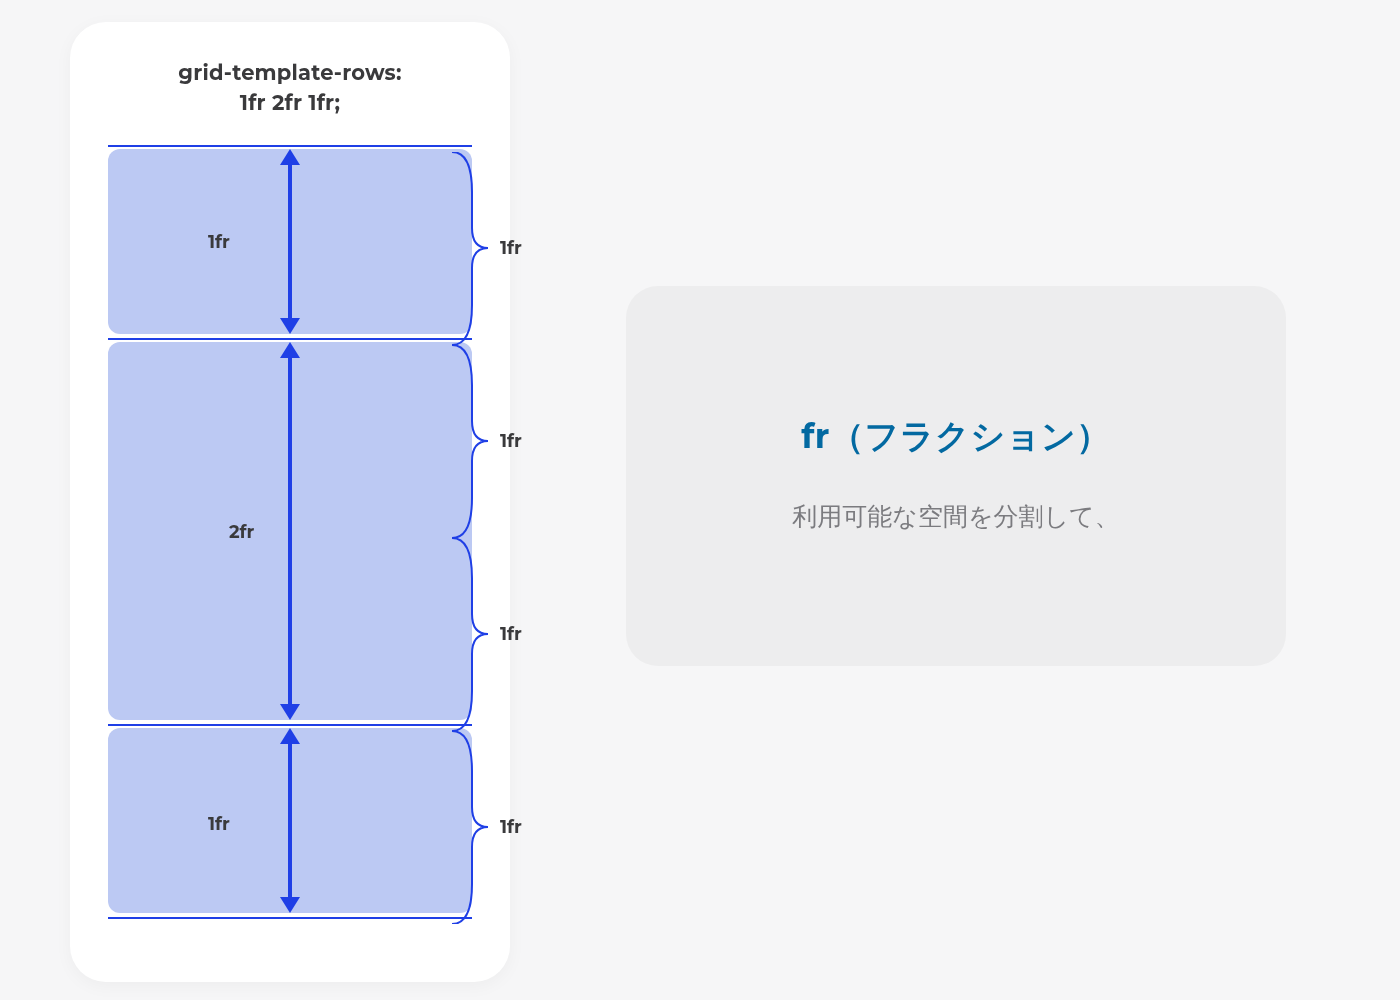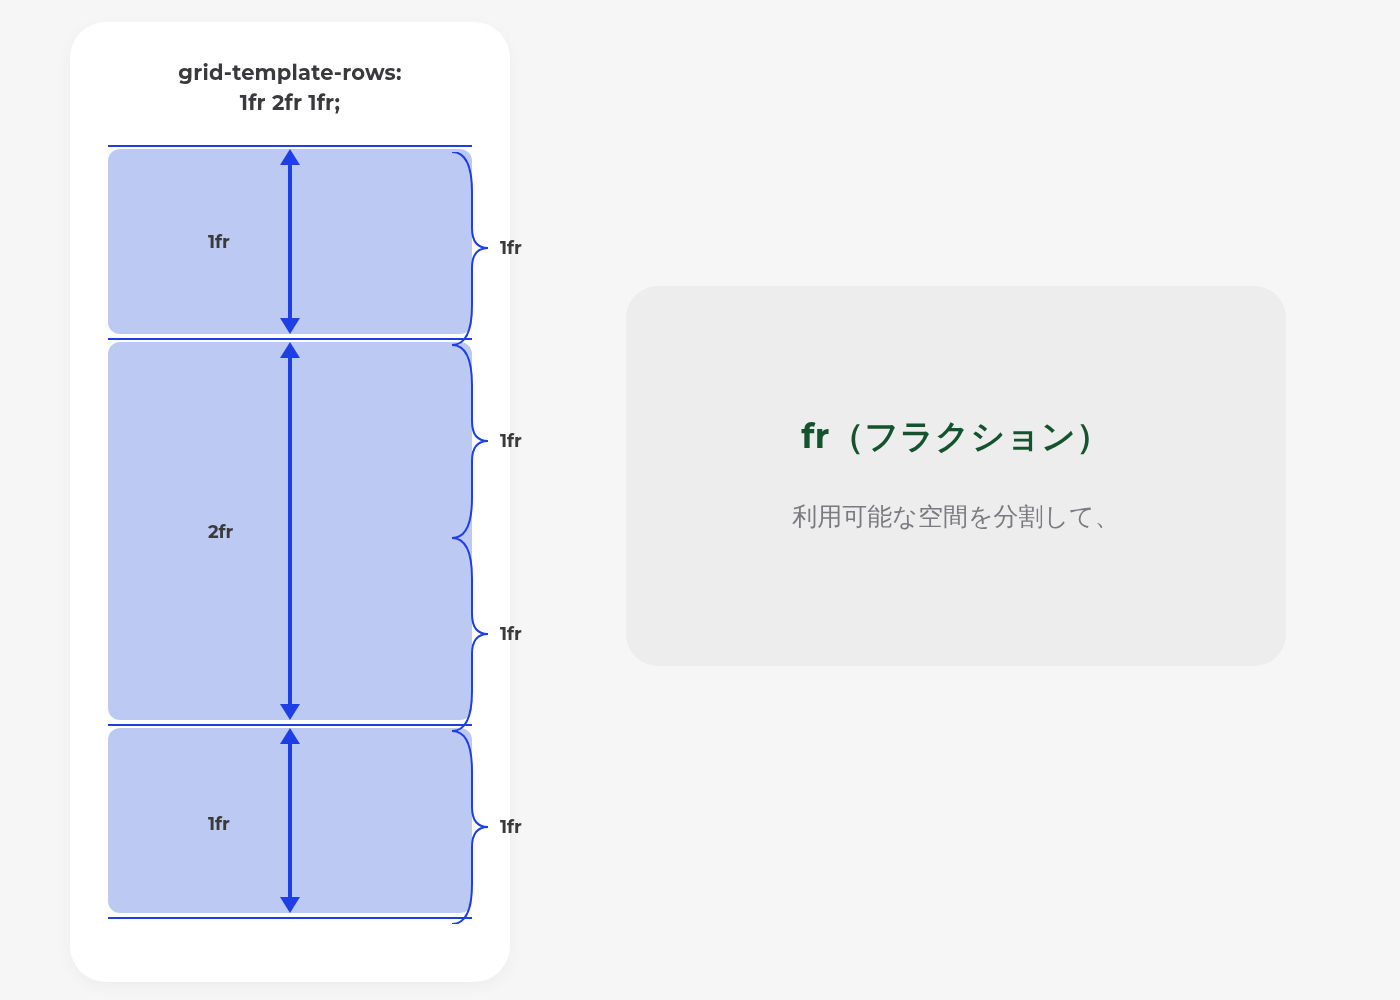--- a/index.html
+++ b/index.html
@@ -113,21 +113,21 @@
     display: flex;
     flex-direction: column;
     align-items: center;
     justify-content: center;
     padding: 30px 60px;
     text-align: center;
   }
   .info-title {
     font-size: 34px;
     font-weight: 700;
-    color: #14532d;
+    color: #0369a1;
     margin-bottom: 34px;
     letter-spacing: 0.5px;
   }
   .info-body {
     font-size: 25px;
     color: #7b7b7f;
     line-height: 1.8;
     font-weight: 500;
   }
 </style>
@@ -160,21 +160,21 @@
       <div class="vline"></div>
       <div class="ahead down"></div>
     </div>
     <div class="varrow" style="top:583px;height:185px;">
       <div class="ahead up"></div>
       <div class="vline"></div>
       <div class="ahead down"></div>
     </div>
 
     <div class="rowlabel" style="top:86px;">1fr</div>
-    <div class="rowlabel" style="top:376px;">2fr</div>
+    <div class="rowlabel" style="top:376px;margin-left:21px;">2fr</div>
     <div class="rowlabel" style="top:668px;">1fr</div>
   </div>
 </div>
 
 <div class="bracket-zone">
   <svg width="40" height="772" style="position:absolute;left:0;top:0;">
     <path d="M2 0 Q22 0 22 40 L22 76 Q22 96 38 96 Q22 96 22 116 L22 153 Q22 193 2 193" stroke="#1f3fe6" stroke-width="2" fill="none"></path>
     <path d="M2 193 Q22 193 22 233 L22 269 Q22 289 38 289 Q22 289 22 309 L22 346 Q22 386 2 386" stroke="#1f3fe6" stroke-width="2" fill="none"></path>
     <path d="M2 386 Q22 386 22 426 L22 462 Q22 482 38 482 Q22 482 22 502 L22 539 Q22 579 2 579" stroke="#1f3fe6" stroke-width="2" fill="none"></path>
     <path d="M2 579 Q22 579 22 619 L22 655 Q22 675 38 675 Q22 675 22 695 L22 732 Q22 772 2 772" stroke="#1f3fe6" stroke-width="2" fill="none"></path>

